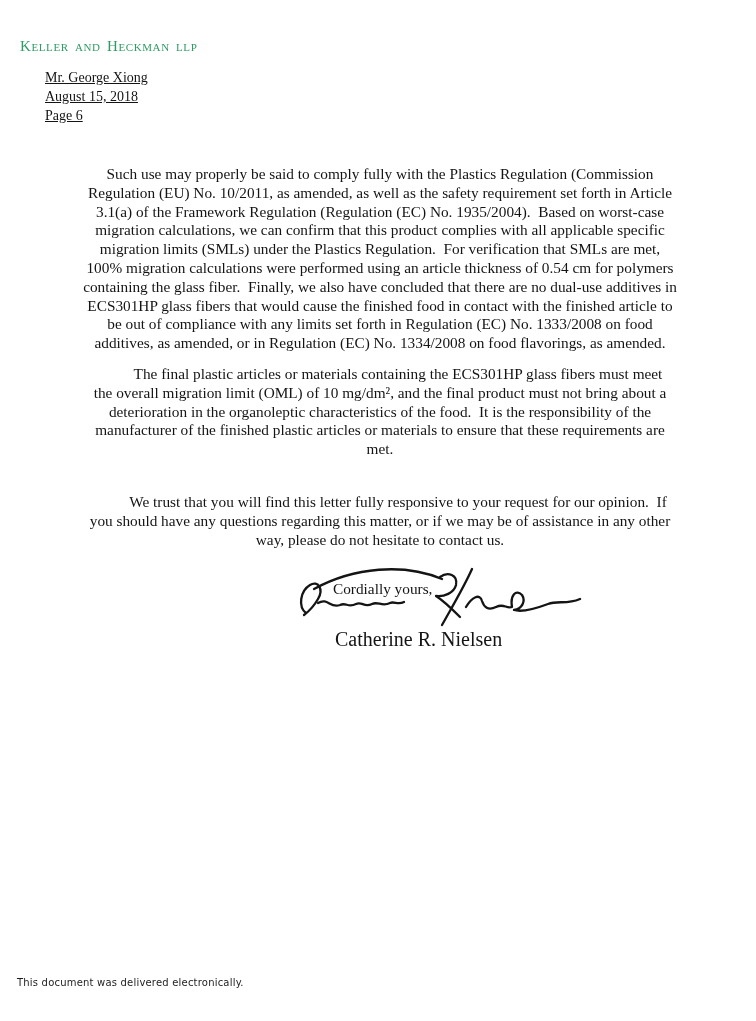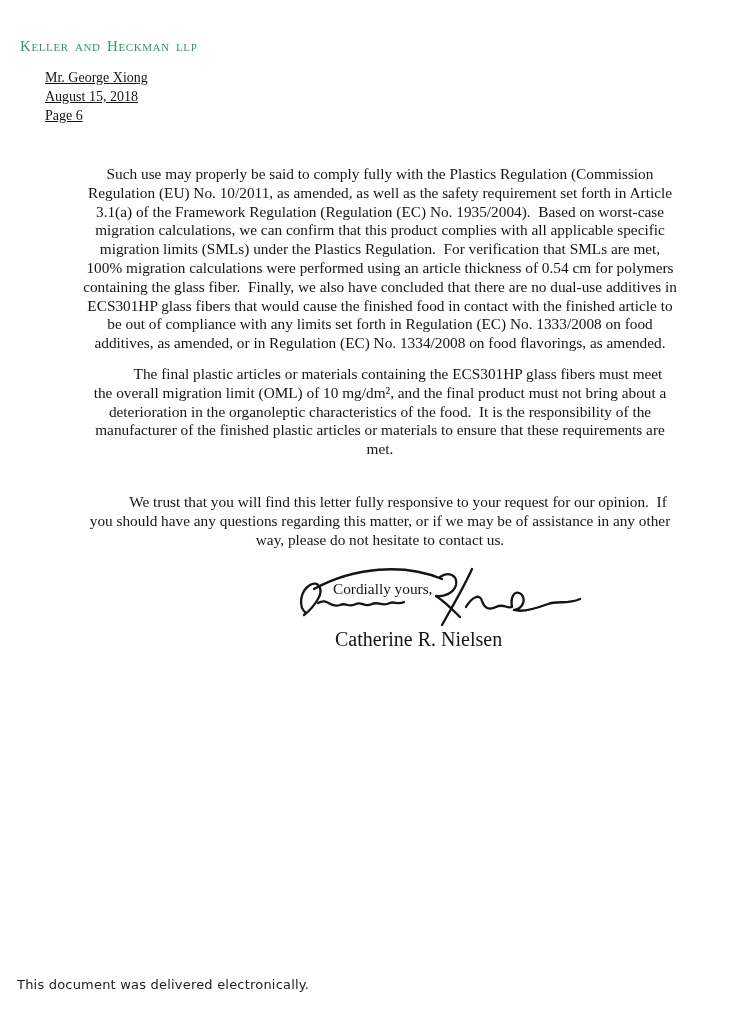--- a/index.html
+++ b/index.html
@@ -70,21 +70,21 @@
     left: 335px;
     top: 630px;
     font-size: 20px;
     line-height: 19px;
   }
   .footer-note {
     position: absolute;
     left: 17px;
     top: 977px;
     font-family: "DejaVu Sans", "Liberation Sans", sans-serif;
-    font-size: 13px;
+    font-size: 10px;
     letter-spacing: 0.2px;
     color: #1c1c1c;
   }
 </style>
 </head>
 <body>
 
 <div class="page">
 
   <div class="letterhead">Keller and Heckman llp</div>

